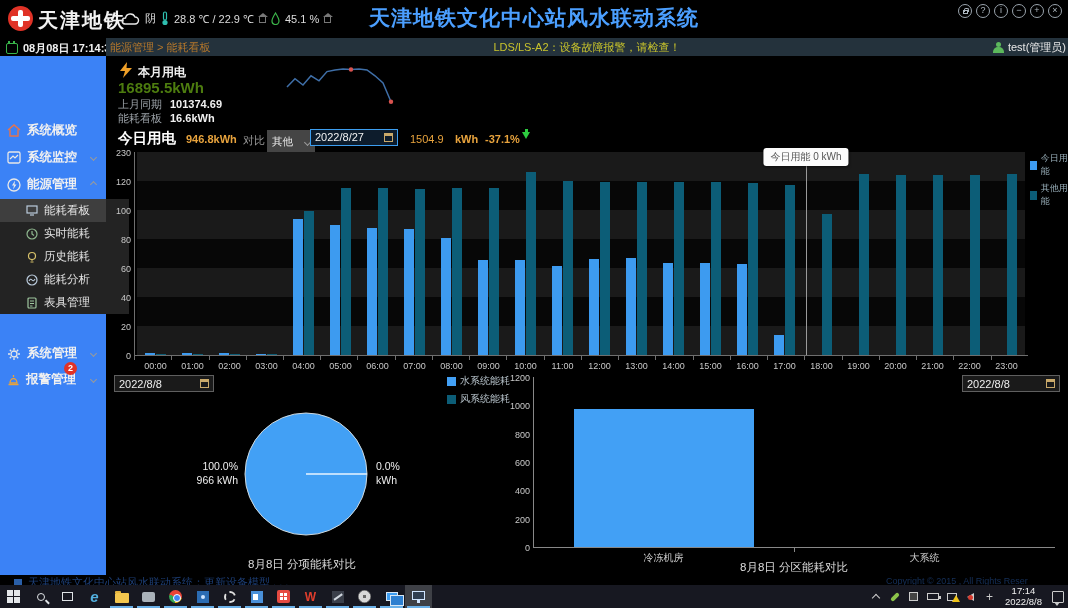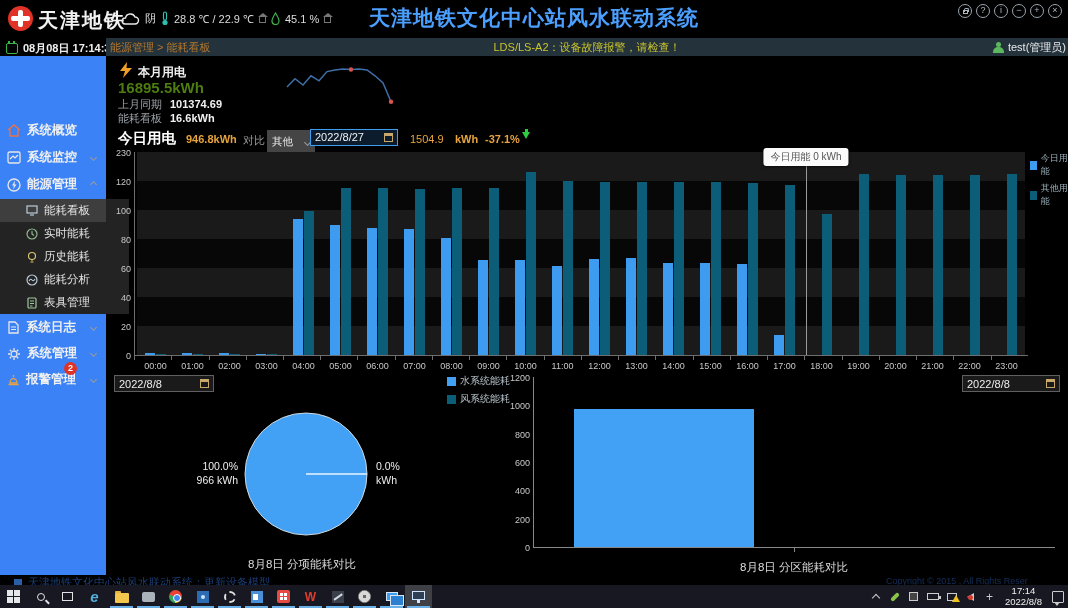--- a/index.html
+++ b/index.html
@@ -257,28 +257,20 @@
         <span>能耗分析</span>
       </div>
       <div class="sb-sub" style="top:92px">
         <svg width="12" height="12" viewBox="0 0 12 12">
             <rect x="2" y="1" width="8" height="10" rx="1" fill="none" stroke="#9fc79f" stroke-width="1.2"></rect>
             <path d="M4 4 h4 M4 6.5 h4 M4 9 h2.5" stroke="#9fc79f" stroke-width="1"></path>
           </svg>
         <span>表具管理</span>
       </div>
     </div>
-    <div class="sb-item" style="top:258px">
-      <svg width="13" height="13" viewBox="0 0 13 13">
-          <path d="M2 1 h6 l3 3 v8 H2 Z" fill="none" stroke="#e8e8e8" stroke-width="1.3"></path>
-          <path d="M4 6 h5 M4 8.5 h5" stroke="#e8e8e8" stroke-width="1"></path>
-        </svg>
-      <span>系统日志</span>
-      <span class="chev down"></span>
-    </div>
     <div class="sb-item" style="top:284px">
       <svg width="14" height="14" viewBox="0 0 14 14">
           <circle cx="7" cy="7" r="3" fill="none" stroke="#e8e8e8" stroke-width="1.3"></circle>
           <path d="M7 1 V3 M7 11 V13 M1 7 H3 M11 7 H13 M2.8 2.8 L4.2 4.2 M9.8 9.8 L11.2 11.2 M11.2 2.8 L9.8 4.2 M4.2 9.8 L2.8 11.2" stroke="#e8e8e8" stroke-width="1.3"></path>
         </svg>
       <span>系统管理</span>
       <span class="chev down"></span>
     </div>
     <div class="sb-item" style="top:310px">
       <svg width="13" height="13" viewBox="0 0 13 13">
@@ -513,20 +505,24 @@
       <div class="zone-col">
         <div class="zone-bar" style="height: 138.125px; background: rgb(66, 160, 245);"></div>
       </div>
       <div class="zone-col">
         <div class="zone-bar" style="height: 0px; background: rgb(66, 160, 245);"></div>
       </div>
     </div>
   <div id="zone-axis-y"></div>
   <div id="zone-axis-x"></div>
   <div id="zone-midtick"></div>
+  <div id="zone-xlabels">
+      <div class="zxlab">冷冻机房</div>
+      <div class="zxlab">大系统</div>
+    </div>
   <div class="caption" style="left:533px;top:560px;width:522px">8月8日 分区能耗对比</div>
   <div class="dateinput" style="left:962px;top:375px;width:98px">
       <span>2022/8/8</span>
       <span class="cal-mini"></span>
     </div>
 
   <div id="toast">
       <span class="dot"></span>
       <span>天津地铁文化中心站风水联动系统：更新设备模型 . . .</span>
     </div>

